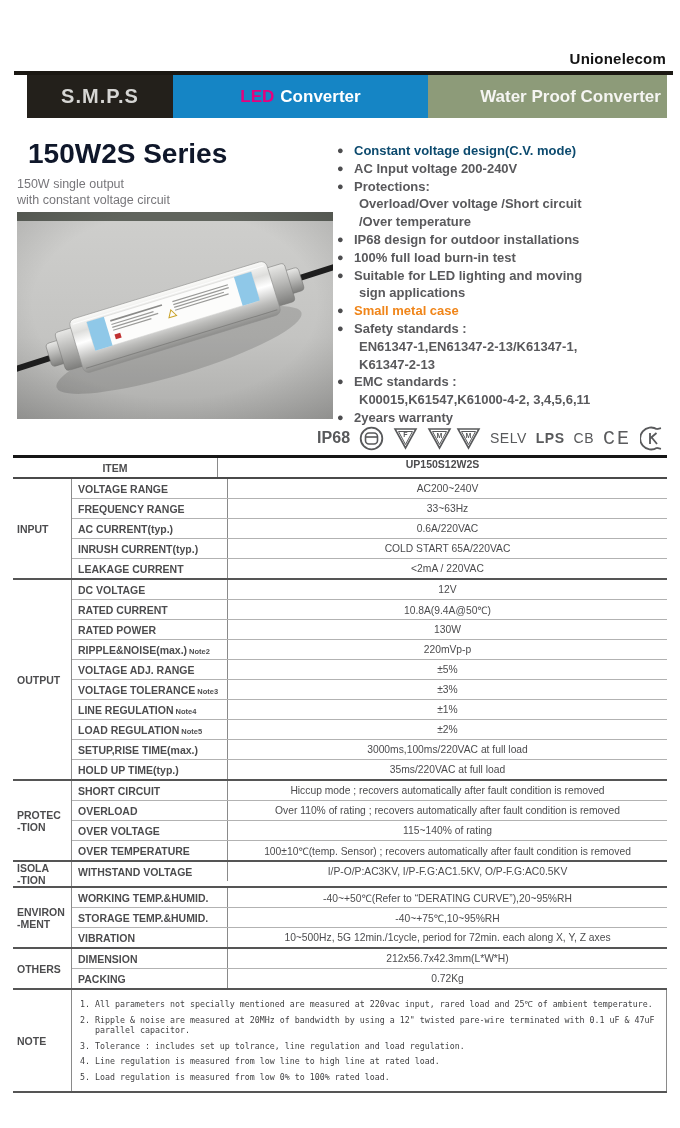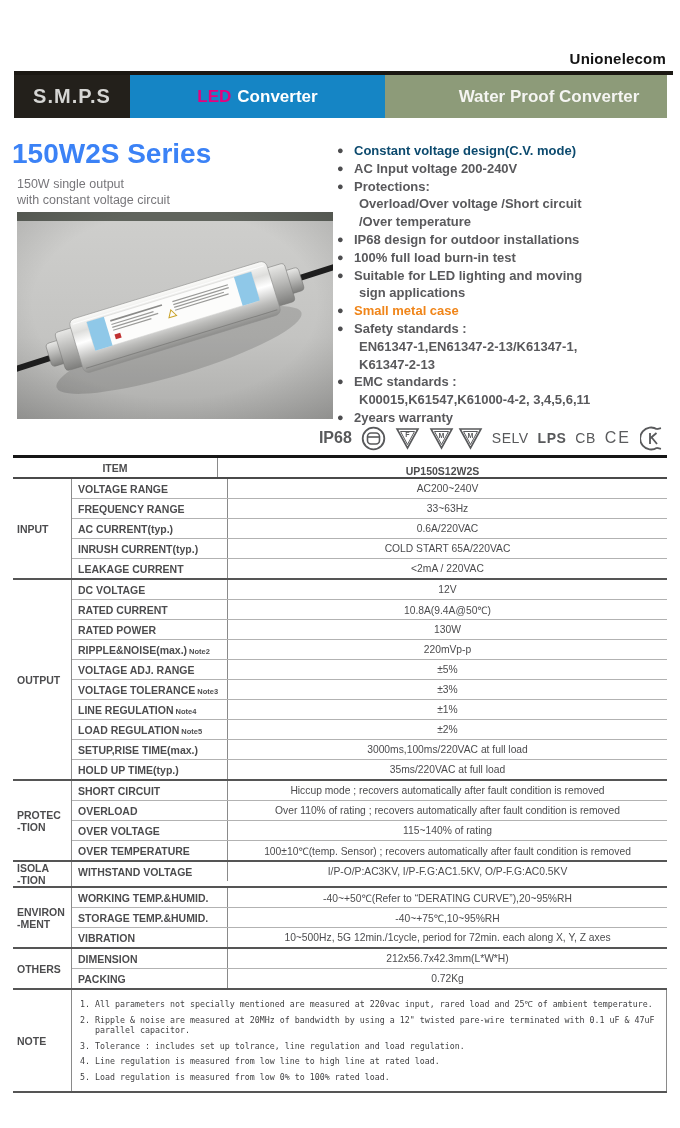--- a/index.html
+++ b/index.html
@@ -3,57 +3,57 @@
 <meta charset="utf-8">
 <style>
   html,body{margin:0;padding:0;background:#ffffff;}
   .page{position:relative;width:680px;height:1128px;background:#ffffff;overflow:hidden;
         font-family:"Liberation Sans",sans-serif;color:#4c4c4e;}
 
   
   .brand{position:absolute;top:50px;right:14px;font-size:15px;font-weight:bold;color:#141414;letter-spacing:.2px;}
   .top-rule{position:absolute;left:14px;top:71px;width:659px;height:4px;background:#1b1813;}
   .header-bar{position:absolute;left:14px;top:75px;width:653px;height:43px;display:flex;}
-  .hb-smps{width:116px;background:#23201b;display:flex;align-items:center;justify-content:center;
-           color:#d6d6d4;font-size:20px;font-weight:bold;letter-spacing:1px;}
+  .hb-smps{width:146px;background:#23201b;display:flex;align-items:center;justify-content:center;
+           color:#d6d6d4;font-size:20px;font-weight:bold;letter-spacing:1px;margin-left:13px;}
   .hb-led{width:255px;background:#1585c5;display:flex;align-items:center;justify-content:center;
           font-size:17px;font-weight:bold;color:#ffffff;}
   .hb-led .led{color:#e6017e;margin-right:6px;}
   .hb-wp{flex:1;background:#8d9b79;display:flex;align-items:center;justify-content:center;
          font-size:17px;font-weight:bold;color:#f5f5f2;padding-left:46px;}
 
   
-  .series-title{position:absolute;left:12px;top:138px;font-size:28px;font-weight:bold;color:#3b82f6;}
+  .series-title{position:absolute;left:28px;top:138px;font-size:28px;font-weight:bold;color:#0f172a;}
   .series-sub{position:absolute;left:17px;top:176px;font-size:12.5px;line-height:16px;color:#77767a;}
 
   
   .photo{position:absolute;left:17px;top:212px;width:316px;height:207px;}
 
   
   .features{position:absolute;left:337px;top:142px;width:336px;font-size:13px;font-weight:bold;
             color:#59595c;line-height:17.8px;}
   .feat{position:relative;padding-left:17px;}
   .feat.b::before{content:"●";position:absolute;left:0;top:0;font-size:11px;color:#4d4d4f;}
   .feat.cont{padding-left:22px;}
   .feat.purple{color:#0c4a6e;}
   .feat.orange{color:#f08519;}
 
   
   .certs{position:absolute;top:423px;right:14px;height:30px;display:flex;align-items:center;gap:9px;color:#58595b;}
   .c-ip68{font-size:16px;font-weight:bold;}
   .c-selv{font-size:14px;letter-spacing:.5px;}
   .c-lps{font-size:14px;font-weight:bold;letter-spacing:.5px;}
   .c-cb{font-size:14px;letter-spacing:.5px;}
-  .c-ce{font-size:16px;letter-spacing:2px;color:#5a5b5d;}
+  .c-ce{font-size:20px;letter-spacing:2px;color:#5a5b5d;font-family:Liberation Mono, monospace;}
   .certs svg{display:block;}
 
   
   .spec-table{position:absolute;left:13px;top:455px;width:654px;border-top:3px solid #161616;
               font-size:10.5px;color:#4c4c4e;}
-  .thead{display:flex;height:19px;border-bottom:2px solid #4a4a4a;align-items:flex-end;}
+  .thead{display:flex;height:19px;border-bottom:2px solid #4a4a4a;align-items:flex-start;}
   .th-item{width:204px;text-align:center;font-weight:bold;border-right:1px solid #8a8a8a;align-self:stretch;
            display:flex;align-items:center;justify-content:center;}
   .th-model{flex:1;text-align:center;font-weight:bold;}
   .tsection{display:flex;border-bottom:2px solid #555;}
   .sec-label{width:54px;border-right:1px solid #8a8a8a;display:flex;flex-direction:column;
              justify-content:center;font-weight:bold;font-size:10.5px;padding-left:4px;line-height:12px;}
   .sec-rows{flex:1;display:flex;flex-direction:column;}
   .srow{display:flex;height:19px;align-items:stretch;}
   .srow + .srow{border-top:1px solid #b2b2b2;}
   .row-label{width:149px;border-right:1px solid #8a8a8a;display:flex;align-items:center;

